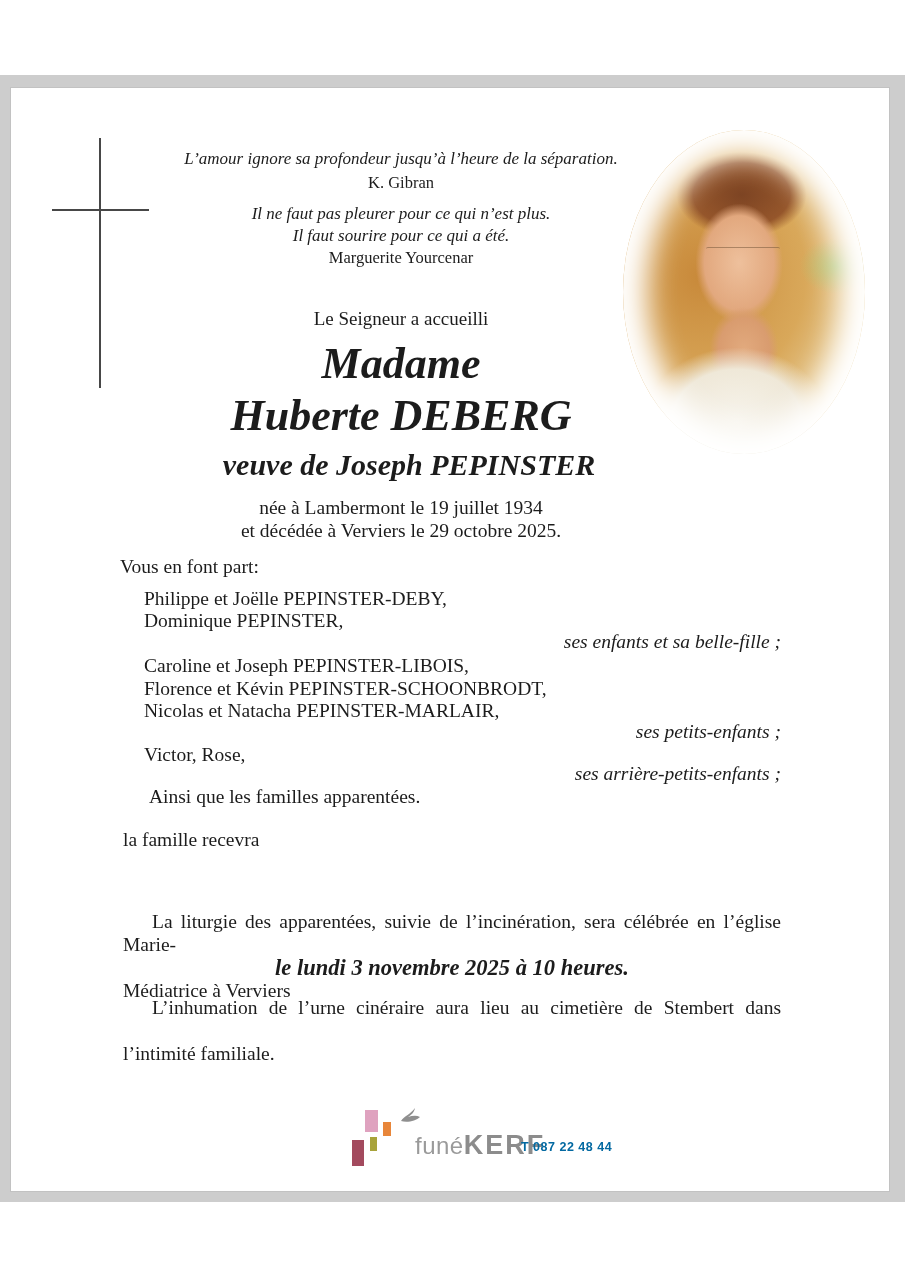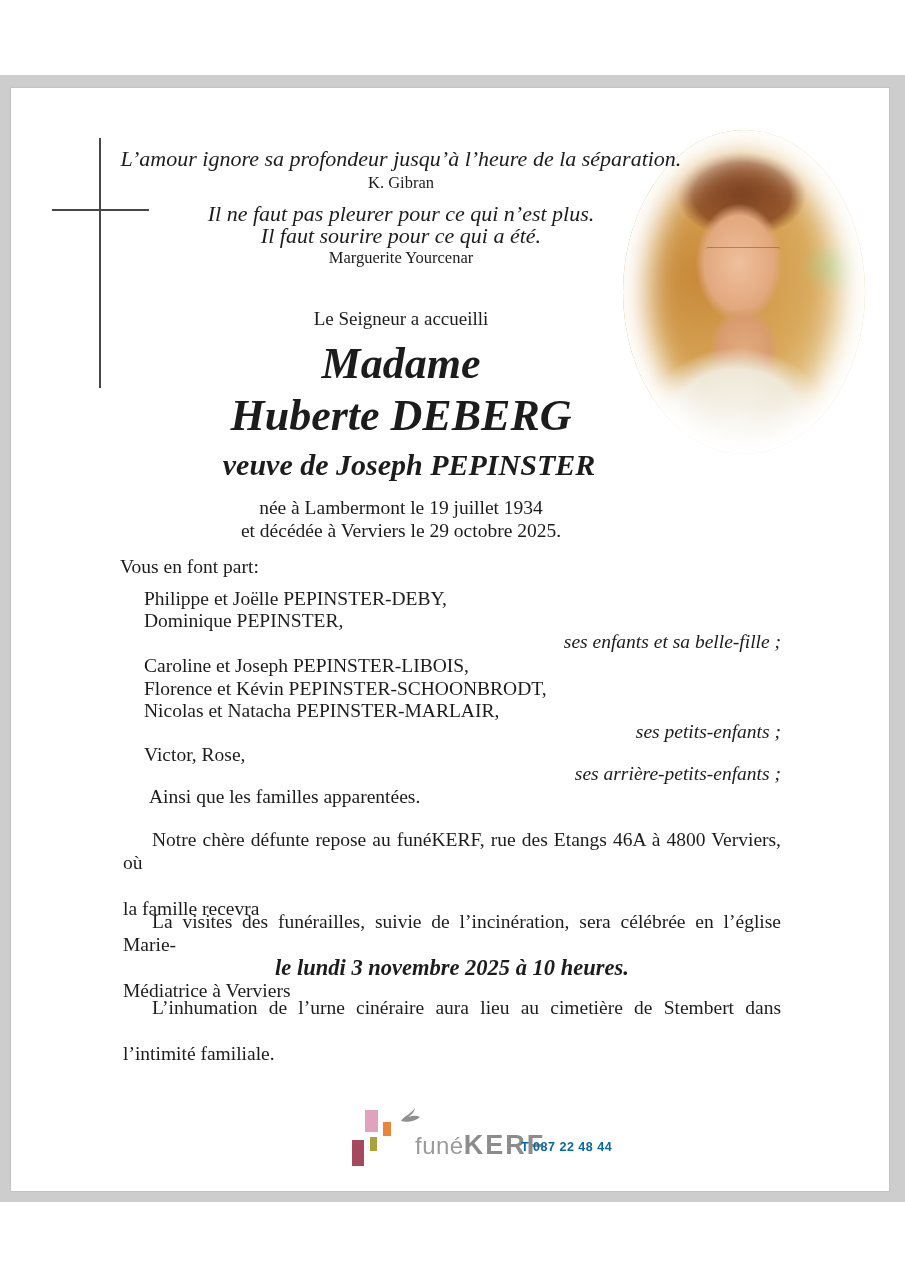--- a/index.html
+++ b/index.html
@@ -22,21 +22,21 @@
       radial-gradient(ellipse 56px 76px at 48% 41%, #eec09c 0%, #e2a87e 62%, rgba(226,168,126,0) 78%),
       radial-gradient(ellipse 88px 58px at 49% 20%, #7d4423 0%, #95562b 55%, rgba(149,86,43,0) 74%),
       radial-gradient(ellipse at 32% 45%, #c8893a 0%, #d9a85a 45%, #e9d09c 72%, #ffffff 98%);
     box-shadow: inset 0 0 28px 24px #ffffff;
   }
   .glasses { position:absolute; left:50%; top:36%; width:74px; height:16px; margin-left:-38px;
     border-top:1.5px solid rgba(120,90,60,0.55); border-radius:2px; }
 
   
   .center-col { position:absolute; left:0; width:780px; text-align:center; }
-  .quote { font-style:italic; font-size:22px; line-height:22px; }
+  .quote { font-style:italic; font-size:17px; line-height:22px; }
   .quote-author { font-size:16.5px; line-height:21px; }
   .intro-line { font-size:19px; }
   .big-title { font-size:44px; font-weight:bold; font-style:italic; line-height:48px; }
   .sub-title { font-size:30px; font-weight:bold; font-style:italic; }
   .dates { font-size:19.5px; line-height:23px; }
 
   
   .left-text { position:absolute; font-size:19.5px; line-height:22px;font-family:Liberation Serif, serif; }
   .right-label { position:absolute; right:108px; font-style:italic; font-size:19.5px; text-align:right; }
 
@@ -97,26 +97,25 @@
   <div class="left-text" style="left:133px; top:590px;">Florence et Kévin PEPINSTER-SCHOONBRODT,</div>
   <div class="left-text" style="left:133px; top:612px;">Nicolas et Natacha PEPINSTER-MARLAIR,</div>
   <div class="right-label" style="top:633px;">ses petits-enfants ;</div>
 
   <div class="left-text" style="left:133px; top:656px;">Victor, Rose,</div>
   <div class="right-label" style="top:675px;">ses arrière-petits-enfants ;</div>
 
   <div class="left-text" style="left:138px; top:698px;">Ainsi que les familles apparentées.</div>
 
   <div class="para" style="top:740px;">
-    <div class="line-justify indent">Notre chère défunte repose au funéKERF, rue des Etangs 46A à 4800 Verviers, où</div>
     <div>la famille recevra</div>
   </div>
 
   <div class="para" style="top:822px;">
-    <div class="line-justify indent">La visites des funérailles, suivie de l’incinération, sera célébrée en l’église Marie-</div>
+    <div class="line-justify indent">La liturgie des apparentées, suivie de l’incinération, sera célébrée en l’église Marie-</div>
     <div>Médiatrice à Verviers</div>
   </div>
   <div class="bold-ital" style="top:867px; font-size:22.5px;">le lundi 3 novembre 2025 à 10 heures.</div>
 
   <div class="para" style="top:908px;">
     <div class="line-justify indent">L’inhumation de l’urne cinéraire aura lieu au cimetière de Stembert dans</div>
     <div>l’intimité familiale.</div>
   </div>
 
   <div class="logo">

